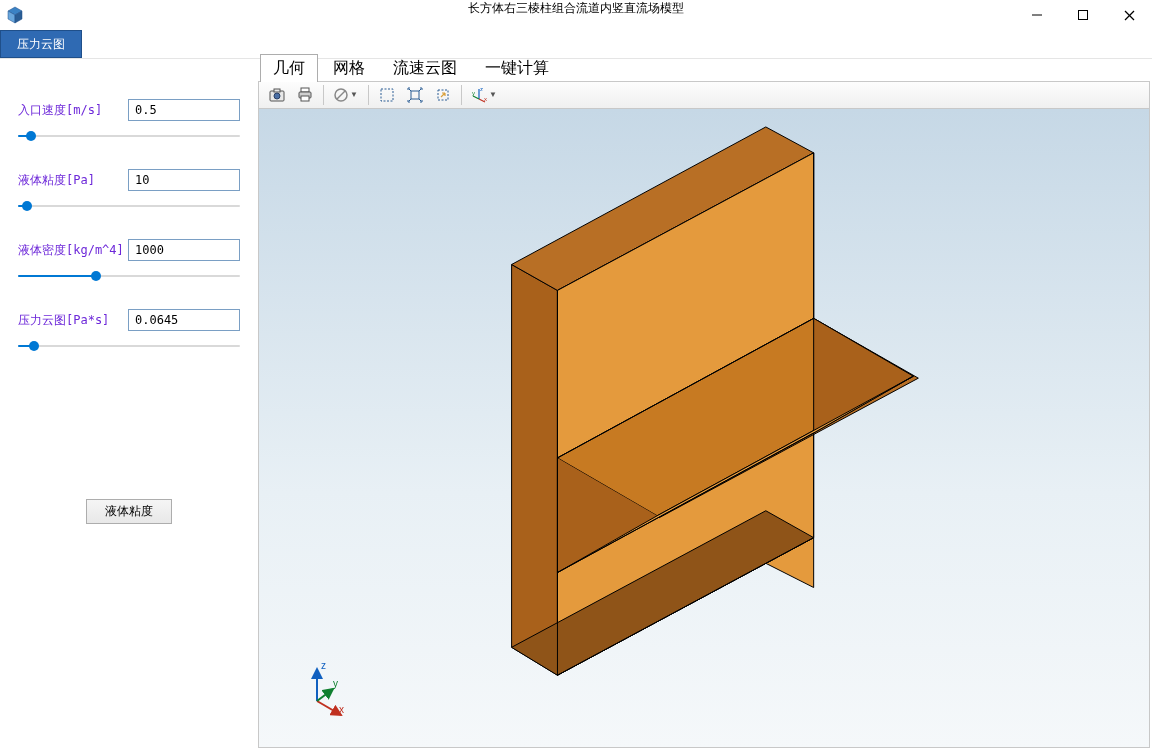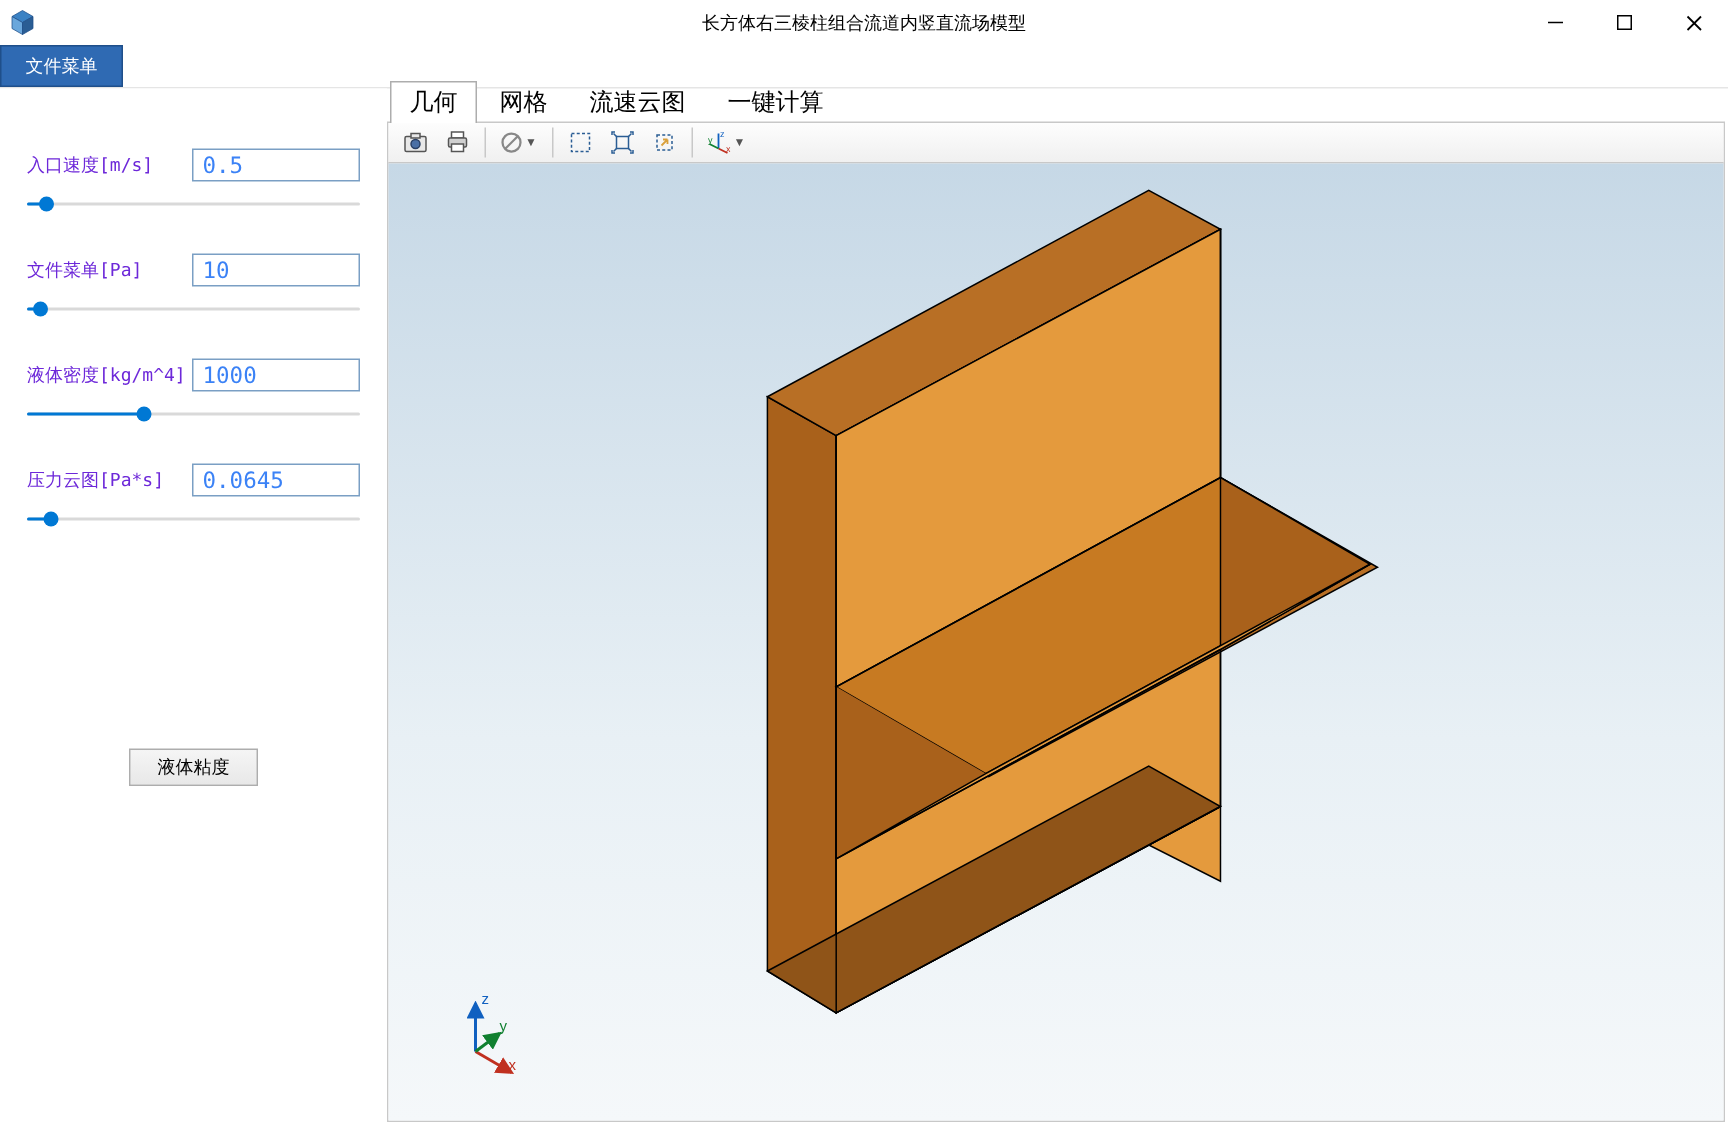--- a/index.html
+++ b/index.html
@@ -1,36 +1,36 @@
 <!DOCTYPE html>
 <html><head>
 <meta charset="utf-8">
 <style>
   * { box-sizing: border-box; margin: 0; padding: 0; }
   html, body { width: 1152px; height: 751px; overflow: hidden; font-family: "Microsoft YaHei", "SimSun", Arial, sans-serif; font-size: 12px; background: #fff; }
   
   
-  .titlebar { height: 30px; background: #fff; border-bottom: 0px; display: flex; align-items: center; position: relative; }
+  .titlebar { height: 30px; background: #fff; border-bottom: 0px; display: flex; position: relative; }
   .titlebar .app-icon { width: 30px; height: 30px; display:flex; align-items:center; justify-content:center; }
   .titlebar .title-text { position:absolute; left:0; right:0; text-align:center; font-size:12px; color:#000; pointer-events:none; }
   .titlebar .win-controls { margin-left:auto; display:flex; height:100%; }
   .titlebar .win-btn { width:46px; height:30px; display:flex; align-items:center; justify-content:center; color:#000; }
   
   
   .menubar { height: 29px; background:#fff; border-bottom:1px solid #e5e5e5; display:flex; }
   .menubar .menu-item { height:100%; padding:0 16px; display:flex; align-items:center; font-size:12px; color:#fff; background:#2f6ab3; border:1px solid #1f4f8a; }
   
   
   .main { display:flex; height: calc(751px - 30px - 29px); }
   
   
   .sidebar { width: 258px; background:#fff; padding: 40px 18px 10px 18px; display:flex; flex-direction:column; gap:0; }
   .param-row { display:flex; align-items:center; margin-bottom:2px; }
   .param-label { width: 110px; font-family: "SimSun", monospace; font-size:12px; color:#6d28d9; }
-  .param-input { flex:1; height:22px; border:1px solid #7a9fc4; padding:0 6px; font-family: "SimSun", monospace; font-size:15px; color:#3b82f6; background:#fff; min-width:0; }
+  .param-input { flex:1; height:22px; border:1px solid #7a9fc4; padding:0 6px; font-family: "SimSun", monospace; font-size:12px; color:#000000; background:#fff; min-width:0; }
   .param-slider-wrap { margin: 6px 0 26px 0; height:14px; position:relative; }
   .param-slider-track { position:absolute; left:0; right:0; top:6px; height:2px; background:#d9d9d9; border-radius:1px; }
   .param-slider-fill { position:absolute; left:0; top:6px; height:2px; background:#0078d4; border-radius:1px; }
   .param-slider-thumb { position:absolute; top:2px; width:10px; height:10px; background:#0078d4; border-radius:50%; transform:translateX(-50%); }
   
   .compute-btn-wrap { text-align:center; margin-top:120px; }
   .compute-btn { display:inline-block; padding:3px 18px; border:1px solid #adadad; background:linear-gradient(#f5f5f5,#e8e8e8); font-size:12px; cursor:pointer; }
   
   
   .content { flex:1; display:flex; flex-direction:column; }
@@ -81,39 +81,39 @@
     <div class="win-btn">
       <svg width="11" height="11">
           <line x1="1" y1="1" x2="10" y2="10" stroke="#000" stroke-width="1.2"></line>
           <line x1="10" y1="1" x2="1" y2="10" stroke="#000" stroke-width="1.2"></line>
         </svg>
     </div>
   </div>
 </div>
 
 <div class="menubar">
-  <div class="menu-item">文件菜单</div>
+  <div class="menu-item">压力云图</div>
 </div>
 
 <div class="main">
 
   <div class="sidebar">
 
     <div class="param-row">
       <div class="param-label">入口速度[m/s]</div>
       <input class="param-input" value="0.5" style="">
     </div>
     <div class="param-slider-wrap">
       <div class="param-slider-track"></div>
       <div class="param-slider-fill" style="width:6%"></div>
       <div class="param-slider-thumb" style="left:6%"></div>
     </div>
 
     <div class="param-row">
-      <div class="param-label">文件菜单[Pa]</div>
+      <div class="param-label">液体粘度[Pa]</div>
       <input class="param-input" value="10" style="">
     </div>
     <div class="param-slider-wrap">
       <div class="param-slider-track"></div>
       <div class="param-slider-fill" style="width:4%"></div>
       <div class="param-slider-thumb" style="left:4%"></div>
     </div>
 
     <div class="param-row">
       <div class="param-label">液体密度[kg/m^4]</div>

